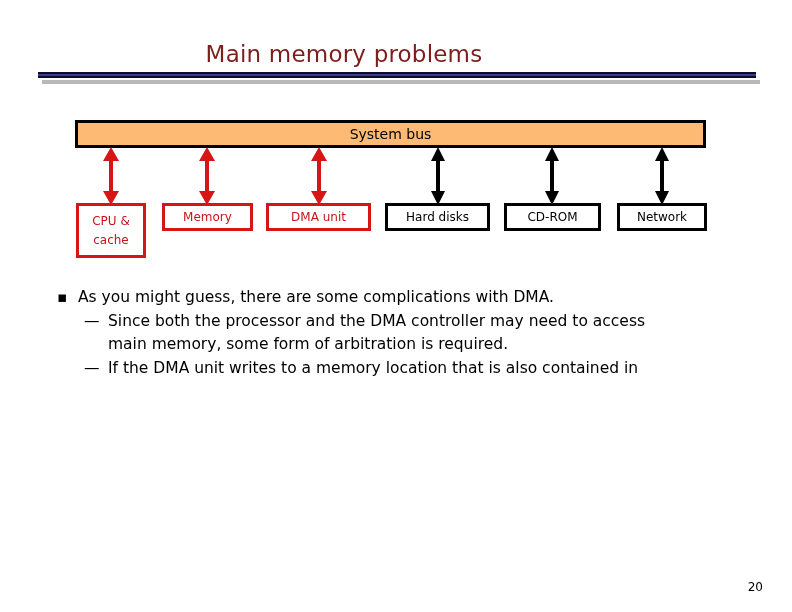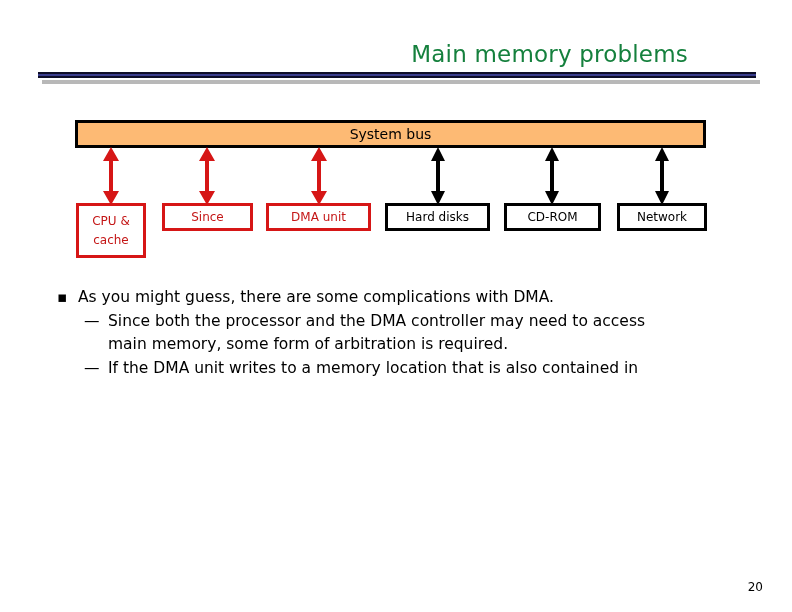--- a/index.html
+++ b/index.html
@@ -15,25 +15,25 @@
     font-family: "DejaVu Sans", "Liberation Sans", sans-serif;
     color: #000000;
   }
 
   
   #slide-title {
     position: absolute;
     left: 0;
     top: 40px;
     width: 688px;
-    text-align: right;
+    text-align: center;
     font-size: 23px;
     font-weight: normal;
     letter-spacing: 0.2px;
-    color: #15803d;
+    color: #7f1d1d;
     line-height: 28px;
   }
 
   
   #title-rule {
     position: absolute;
     left: 38px;
     top: 72px;
     width: 718px;
     height: 6px;
@@ -193,21 +193,21 @@
     <svg width="22" height="58" viewBox="0 0 22 58">
       <polygon points="11,0 18,14 13,14 13,44 18,44 11,58 4,44 9,44 9,14 4,14" fill="#000000"></polygon>
     </svg>
   </div>
 
   <div class="node red" style="left:76px; top:203px; width:70px; height:55px;">
     <span>CPU &amp; cache</span>
   </div>
 
   <div class="node red" style="left:162px; top:203px; width:91px; height:28px;">
-    <span>Since</span>
+    <span>Memory</span>
   </div>
 
   <div class="node red" style="left:266px; top:203px; width:105px; height:28px;">
     <span>DMA unit</span>
   </div>
 
   <div class="node black" style="left:385px; top:203px; width:105px; height:28px;">
     <span>Hard disks</span>
   </div>
 

